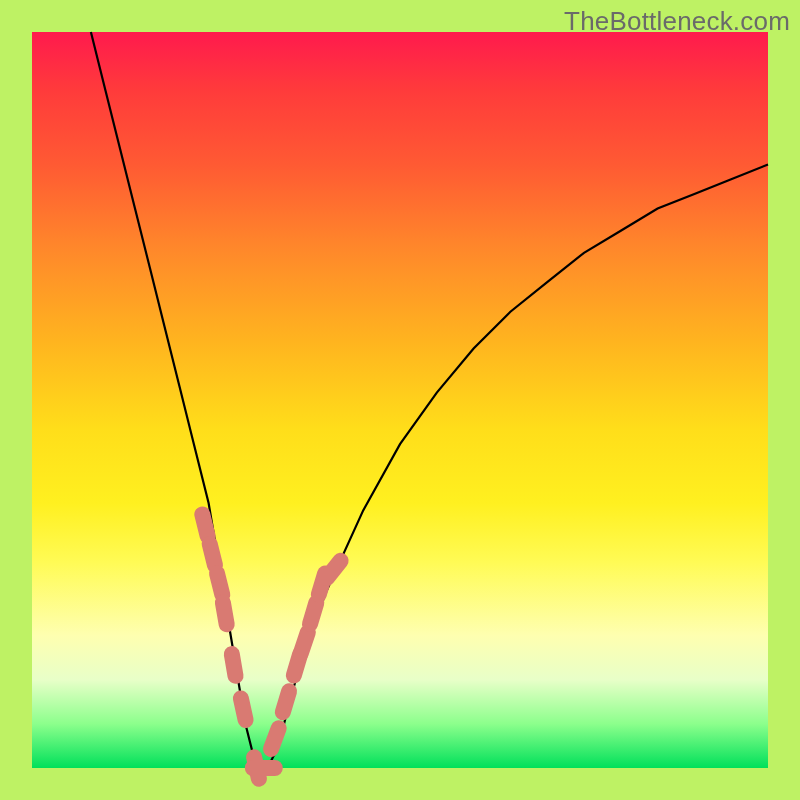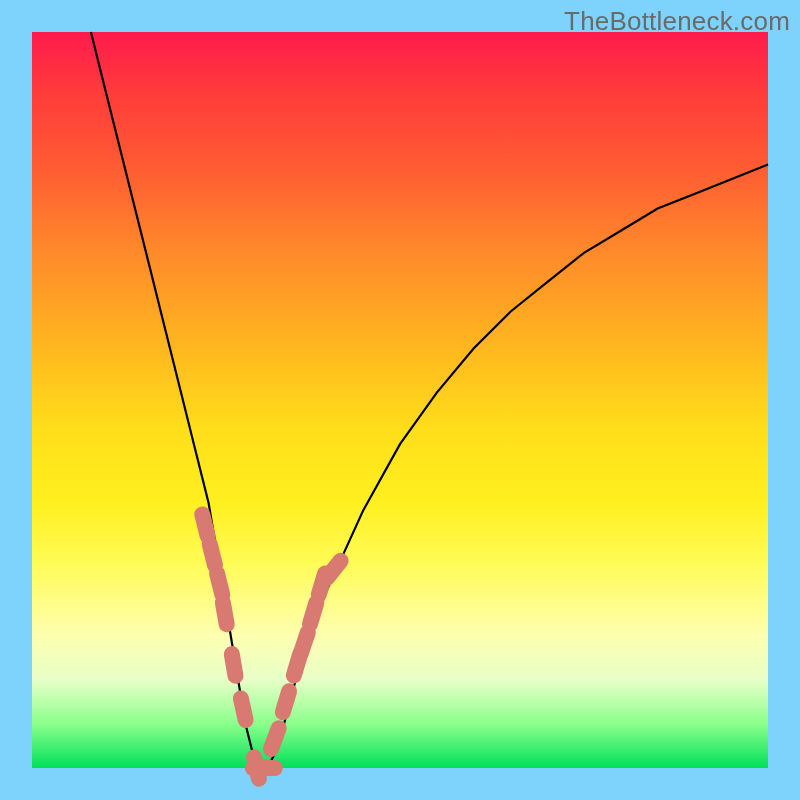--- a/index.html
+++ b/index.html
@@ -10,21 +10,21 @@
     overflow: hidden;
     background: #000;
     font-family: Arial, Helvetica, sans-serif;
   }
   .frame {
     position: absolute;
     top: 0;
     left: 0;
     width: 800px;
     height: 800px;
-    background: #7dd3fc;
+    background: #bef264;
   }
   .plot-area {
     position: absolute;
     top: 32px;
     left: 32px;
     width: 736px;
     height: 736px;
     background: linear-gradient(to bottom,
       #ff1a4d 0%,
       #ff3b3b 8%,

